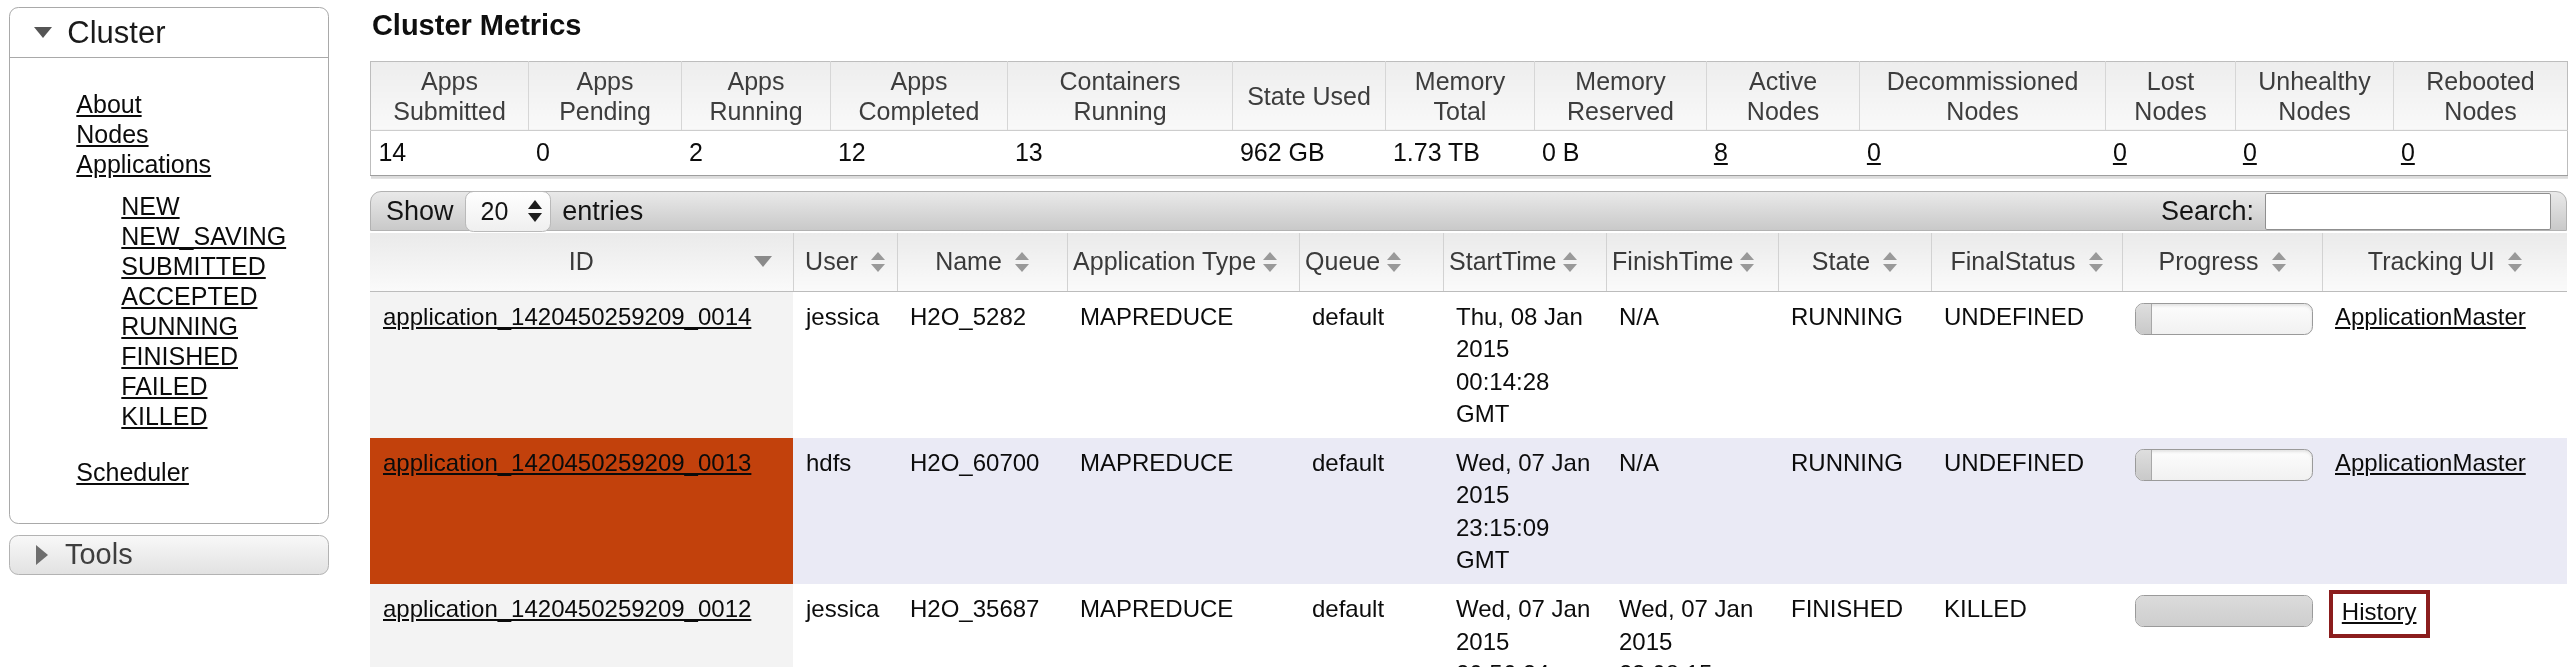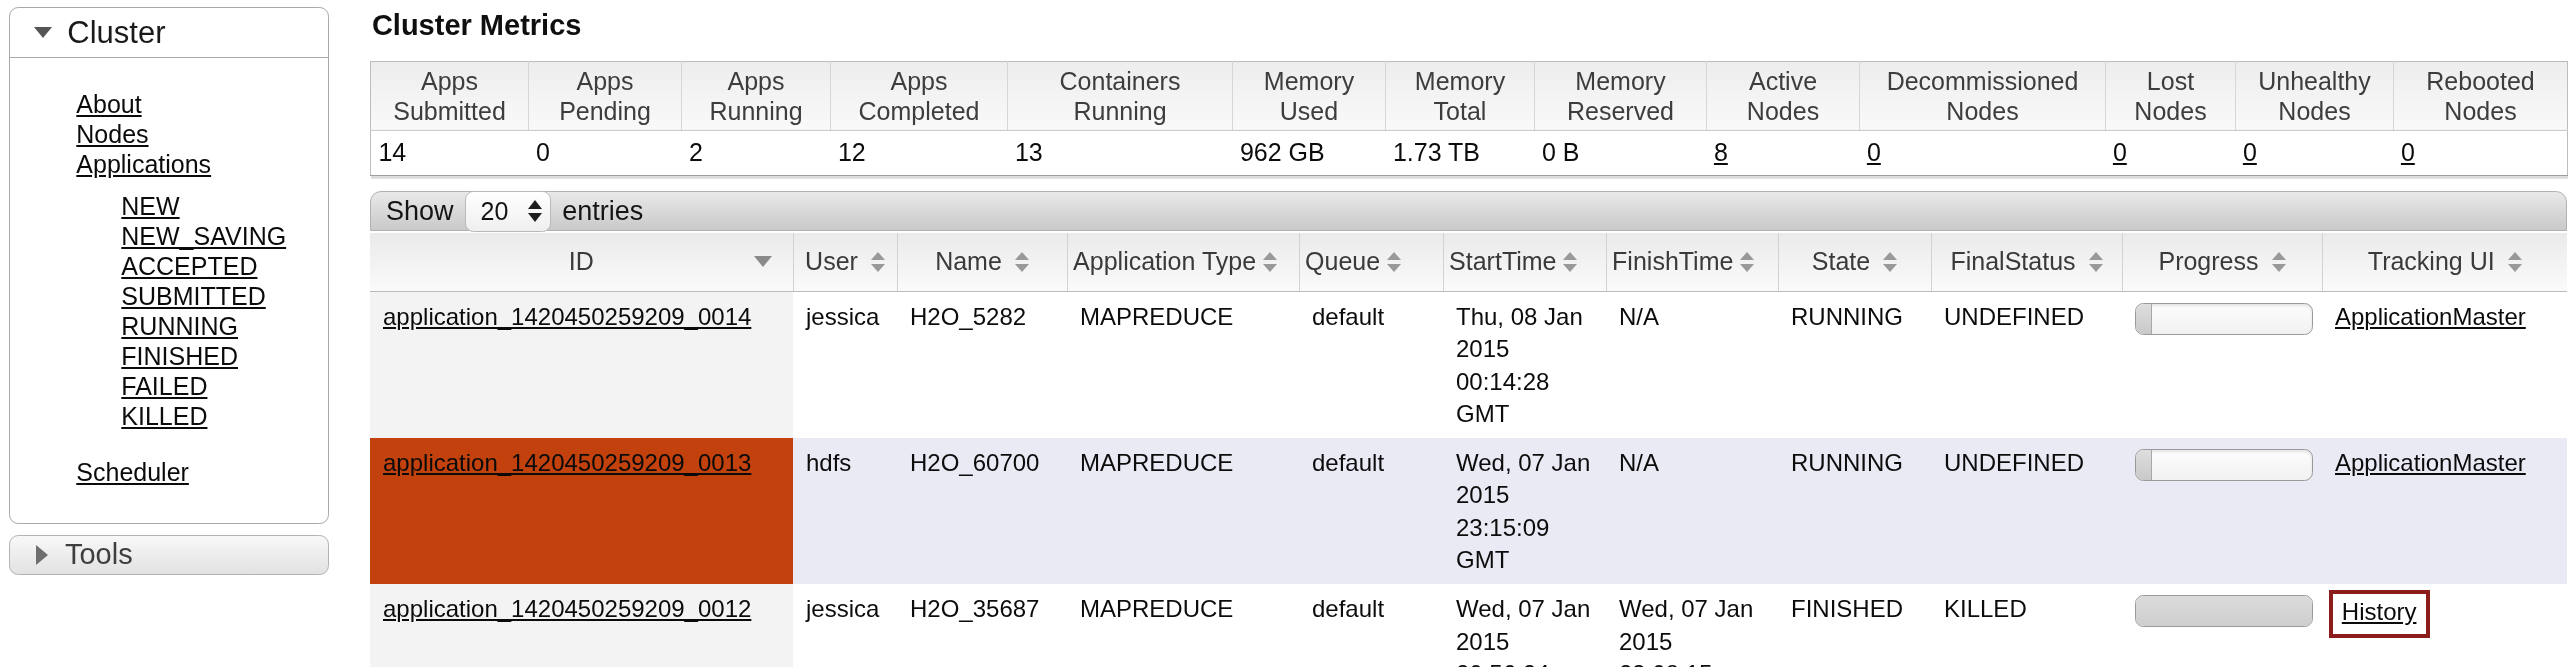--- a/index.html
+++ b/index.html
@@ -131,22 +131,22 @@
     </div>
     <div class="cluster-body">
       <ul class="nav-list">
         <li class="lvl1"><a>About</a></li>
         <li class="lvl1"><a>Nodes</a></li>
         <li class="lvl1"><a>Applications</a></li>
       </ul>
       <ul class="nav-list states">
         <li class="lvl2"><a>NEW</a></li>
         <li class="lvl2"><a>NEW_SAVING</a></li>
+        <li class="lvl2"><a>SUBMITTED</a></li>
         <li class="lvl2"><a>ACCEPTED</a></li>
-        <li class="lvl2"><a>SUBMITTED</a></li>
         <li class="lvl2"><a>RUNNING</a></li>
         <li class="lvl2"><a>FINISHED</a></li>
         <li class="lvl2"><a>FAILED</a></li>
         <li class="lvl2"><a>KILLED</a></li>
       </ul>
       <ul class="nav-list sched">
         <li class="lvl1"><a>Scheduler</a></li>
       </ul>
     </div>
   </div>
@@ -175,21 +175,21 @@
         <col>
         <col>
       </colgroup>
     <tbody>
         <tr>
       <th>Apps Submitted</th>
       <th>Apps Pending</th>
       <th>Apps Running</th>
       <th>Apps Completed</th>
       <th>Containers Running</th>
-      <th>Memory Used</th>
+      <th>State Used</th>
       <th>Memory Total</th>
       <th>Memory Reserved</th>
       <th>Active Nodes</th>
       <th>Decommissioned Nodes</th>
       <th>Lost Nodes</th>
       <th>Unhealthy Nodes</th>
       <th>Rebooted Nodes</th>
     </tr>
     <tr class="metrics-bottom">
       <td>14</td>
@@ -212,20 +212,24 @@
   <div class="toolbar">
     <span>Show</span>
     <div class="page-select">
       <span class="val">20</span>
       <span class="stepper">
         <span class="tri-up-xs"></span>
           <span class="tri-down-xs"></span>
       </span>
     </div>
     <span>entries</span>
+    <div class="search-wrap">
+      <span>Search:</span>
+      <input class="search-input" type="text" value="" style="">
+    </div>
   </div>
 
   <table class="app-table">
     <colgroup>
         <col>
         <col>
         <col>
         <col>
         <col>
         <col>

